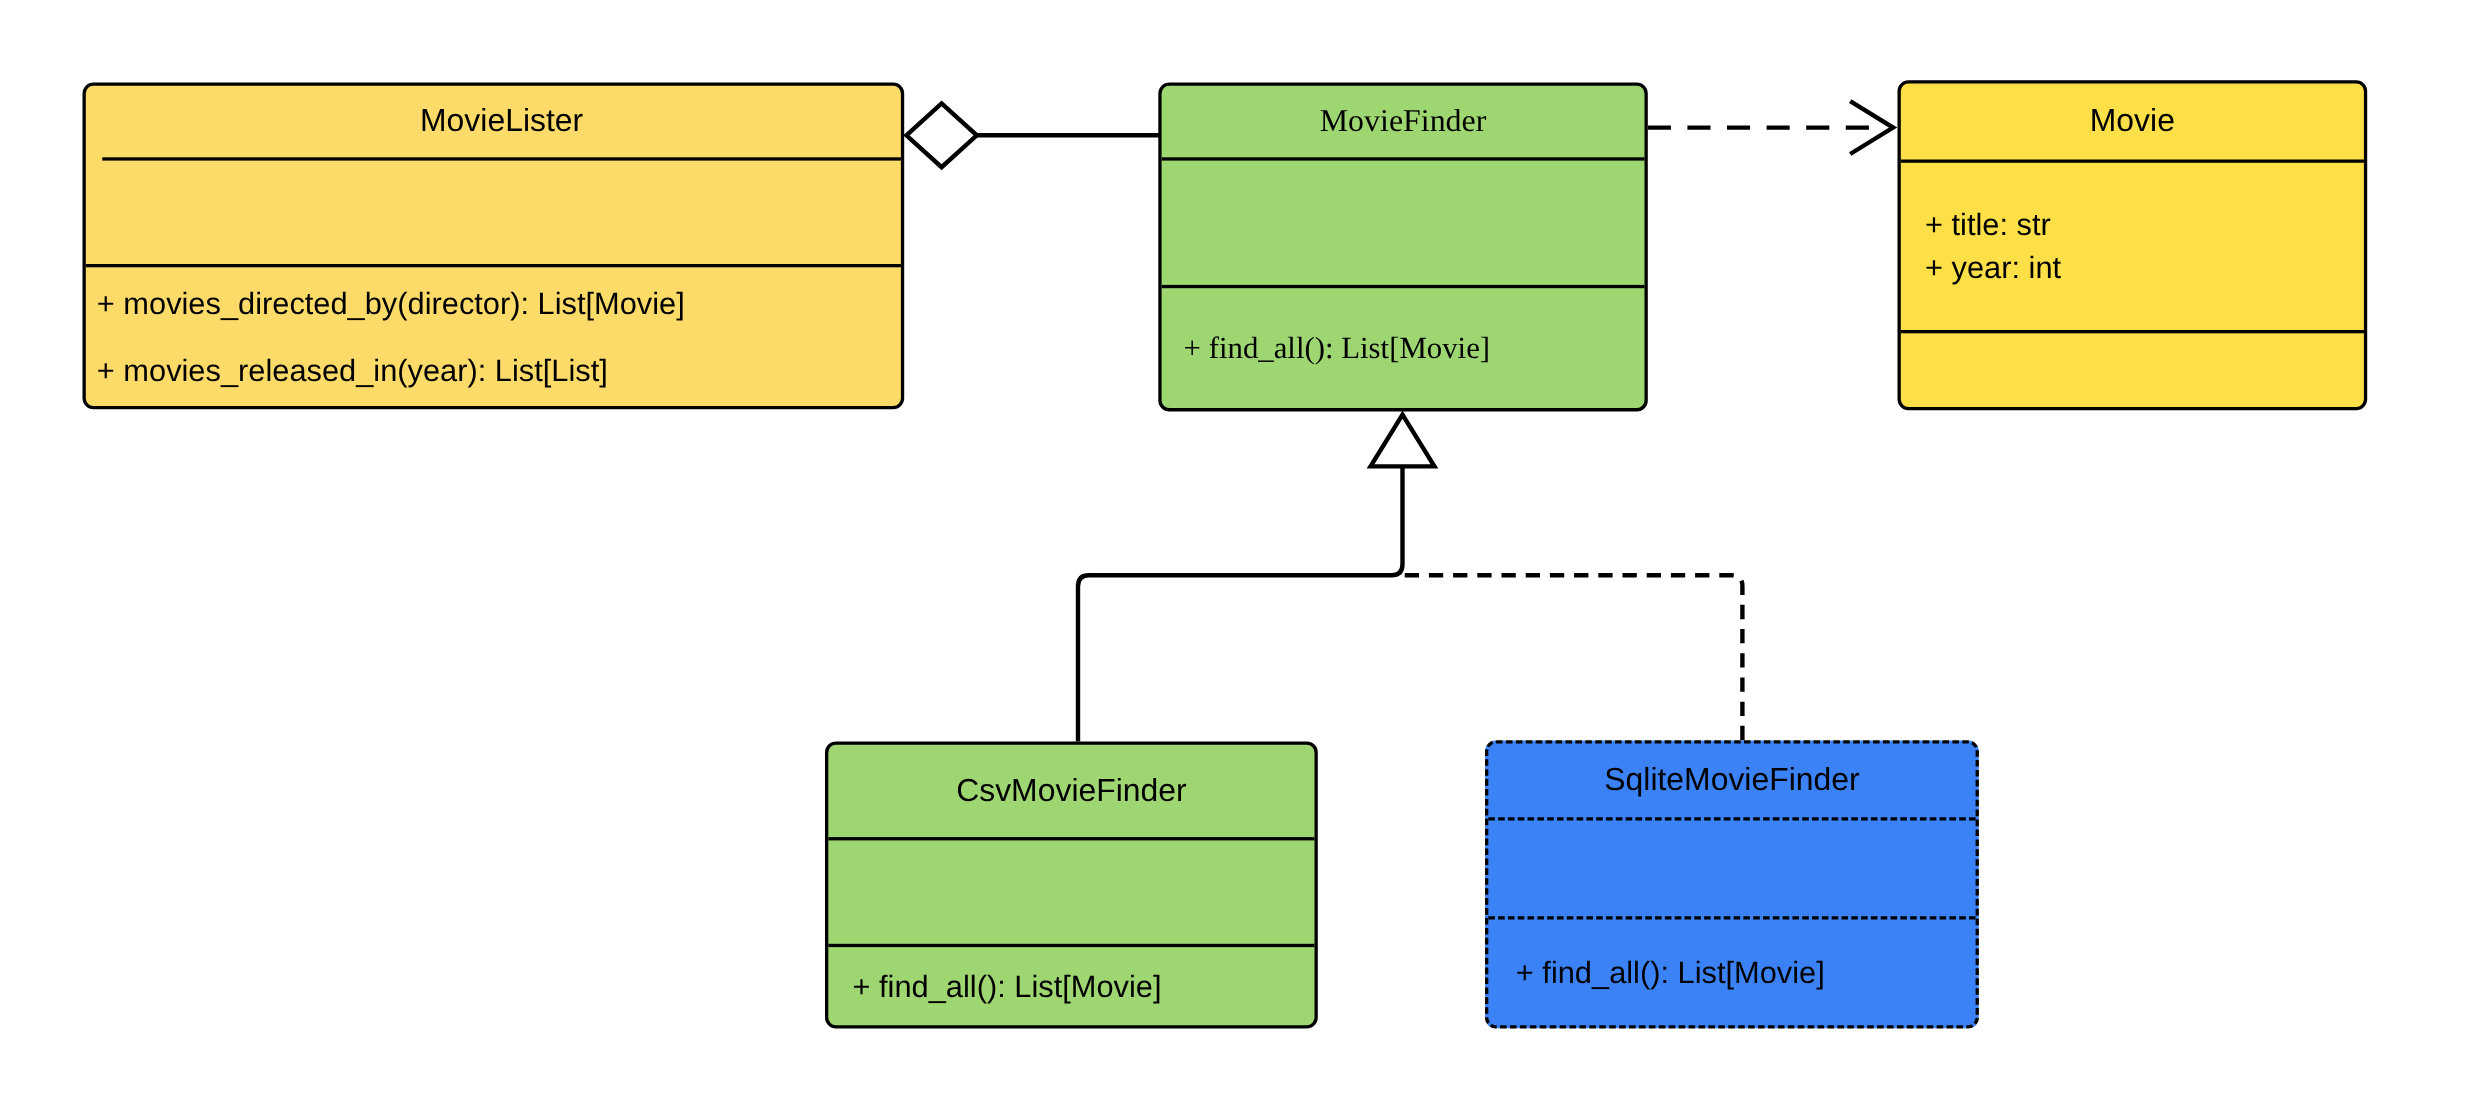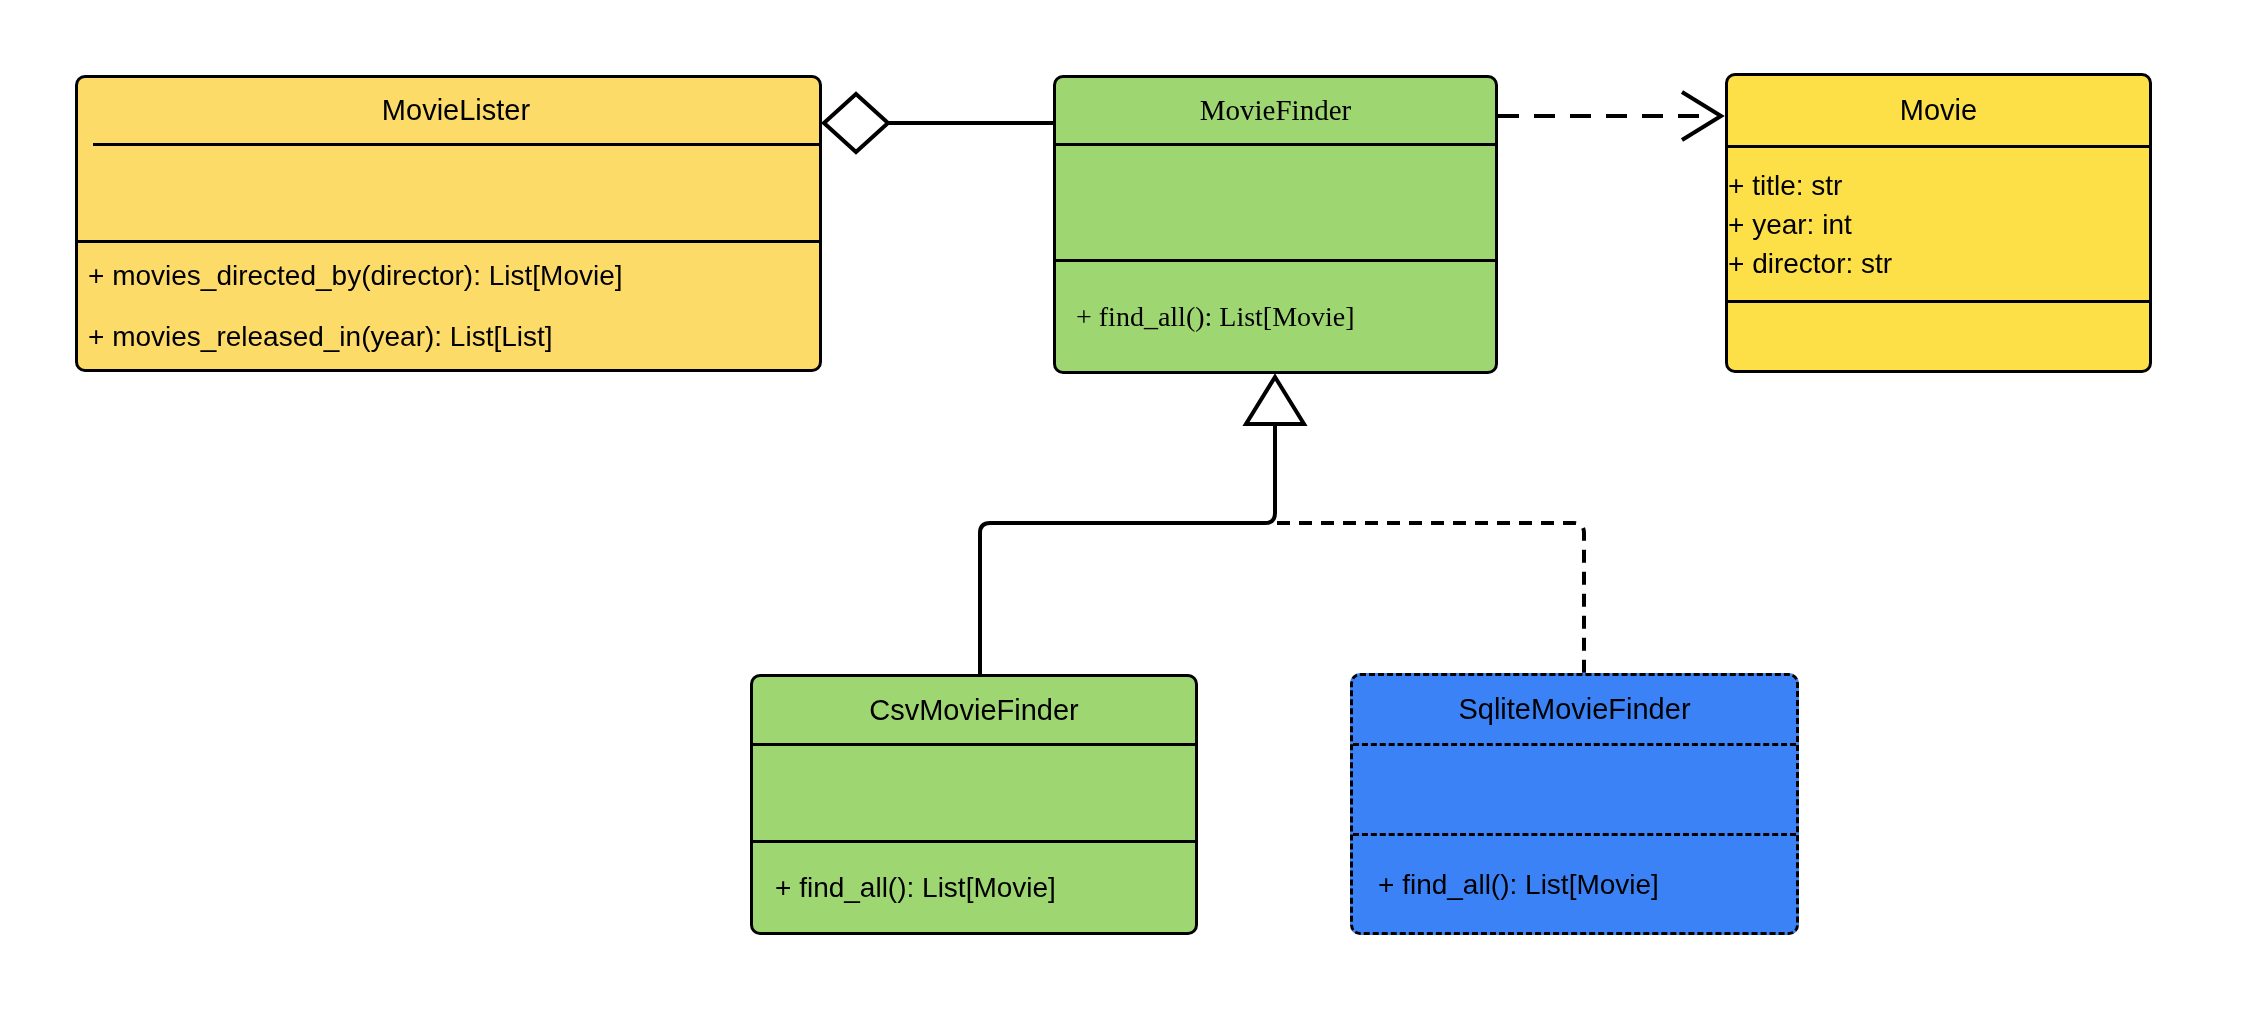--- a/index.html
+++ b/index.html
@@ -70,30 +70,29 @@
   <div class="uml-class" style="left: 1053px; top: 75px; width: 445px; height: 299px; background: rgb(158, 214, 114); font-family: Liberation Serif, serif;">
     <div class="uml-title" style="height:68px;">MovieFinder</div>
     <div class="uml-compartment sep" style="height:116px;"></div>
     <div class="uml-members" style="padding-left:20px;">
       <div class="uml-member">+ find_all(): List[Movie]</div>
     </div>
   </div>
 
   <div class="uml-class" style="left: 1725px; top: 73px; width: 427px; height: 300px; background: #fde047;">
     <div class="uml-title" style="height:72px;">Movie</div>
-    <div class="uml-members sep uml-compartment" style="height:155px; flex:0 0 auto; border-bottom:3.5px solid #000;">
+    <div class="uml-members sep uml-compartment" style="height:155px; padding-left:22px; flex:0 0 auto; border-bottom:3.5px solid #000;">
       <div class="uml-member">+ title: str</div>
       <div class="uml-member">+ year: int</div>
-      <div class="uml-member">+ director: str</div>
     </div>
     <div class="uml-compartment" style="flex:1 1 auto;"></div>
   </div>
 
   <div class="uml-class" style="left: 750px; top: 674px; width: 448px; height: 261px; background: rgb(158, 214, 114);">
-    <div class="uml-title" style="height:69px;">CsvMovieFinder</div>
+    <div class="uml-title" style="height:87px;">CsvMovieFinder</div>
     <div class="uml-compartment sep" style="height:97px;"></div>
     <div class="uml-members" style="padding-left:22px;">
       <div class="uml-member">+ find_all(): List[Movie]</div>
     </div>
   </div>
 
   <div class="uml-class dashed-box" style="left: 1350px; top: 673px; width: 449px; height: 262px; background: #3b82f6;">
     <div class="uml-title" style="height:70px;">SqliteMovieFinder</div>
     <div class="uml-compartment sep" style="height:90px;"></div>
     <div class="uml-members" style="padding-left:25px;">

